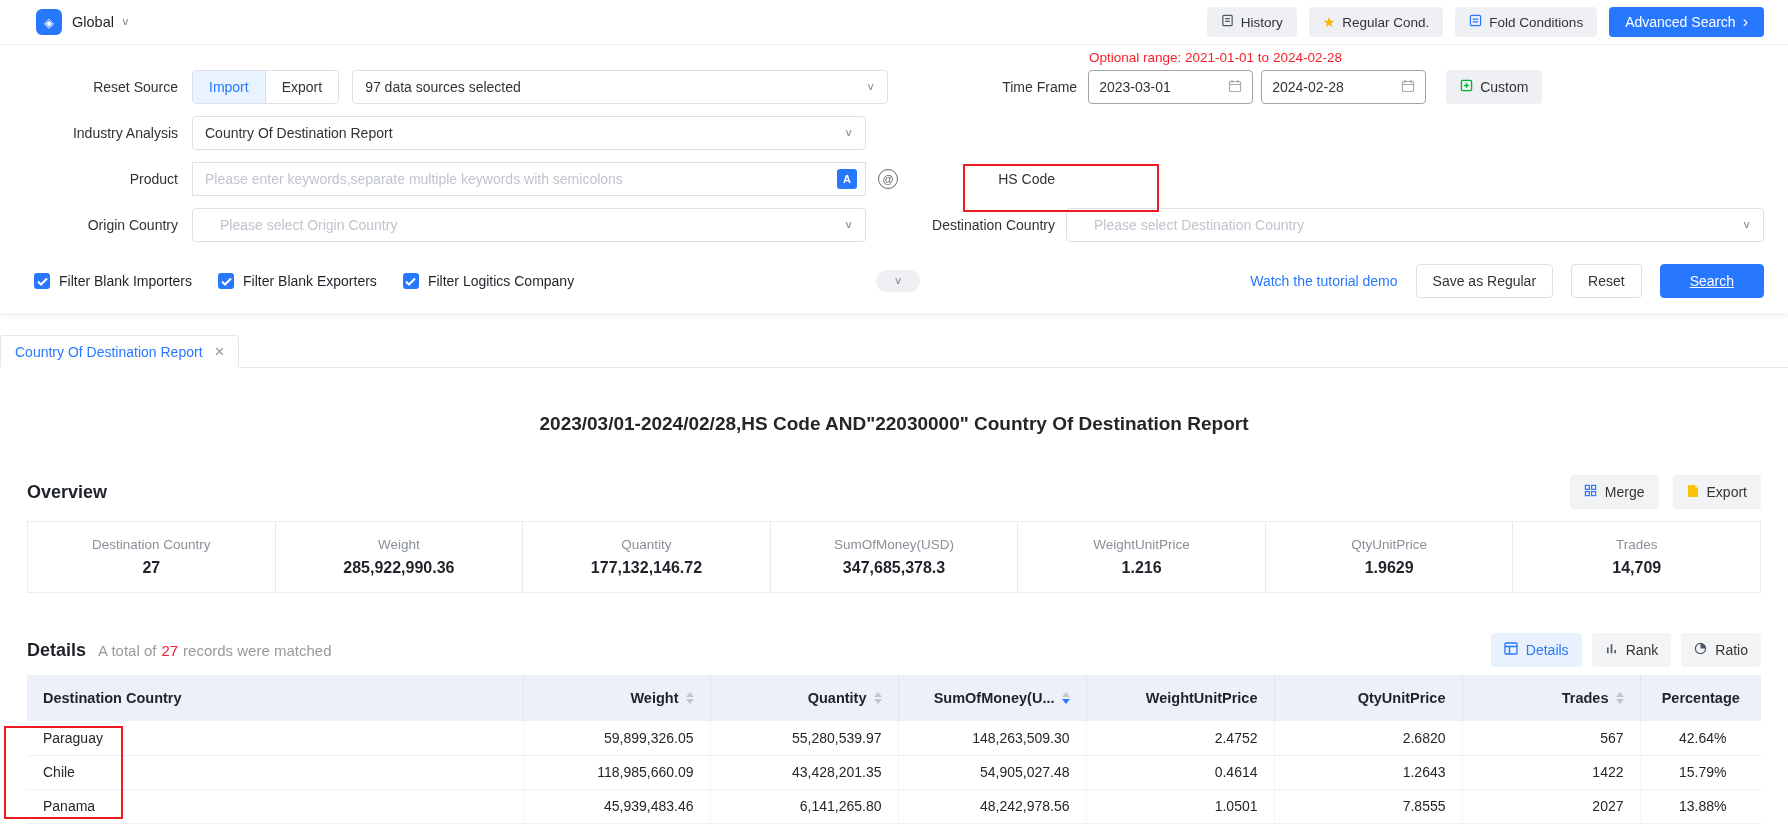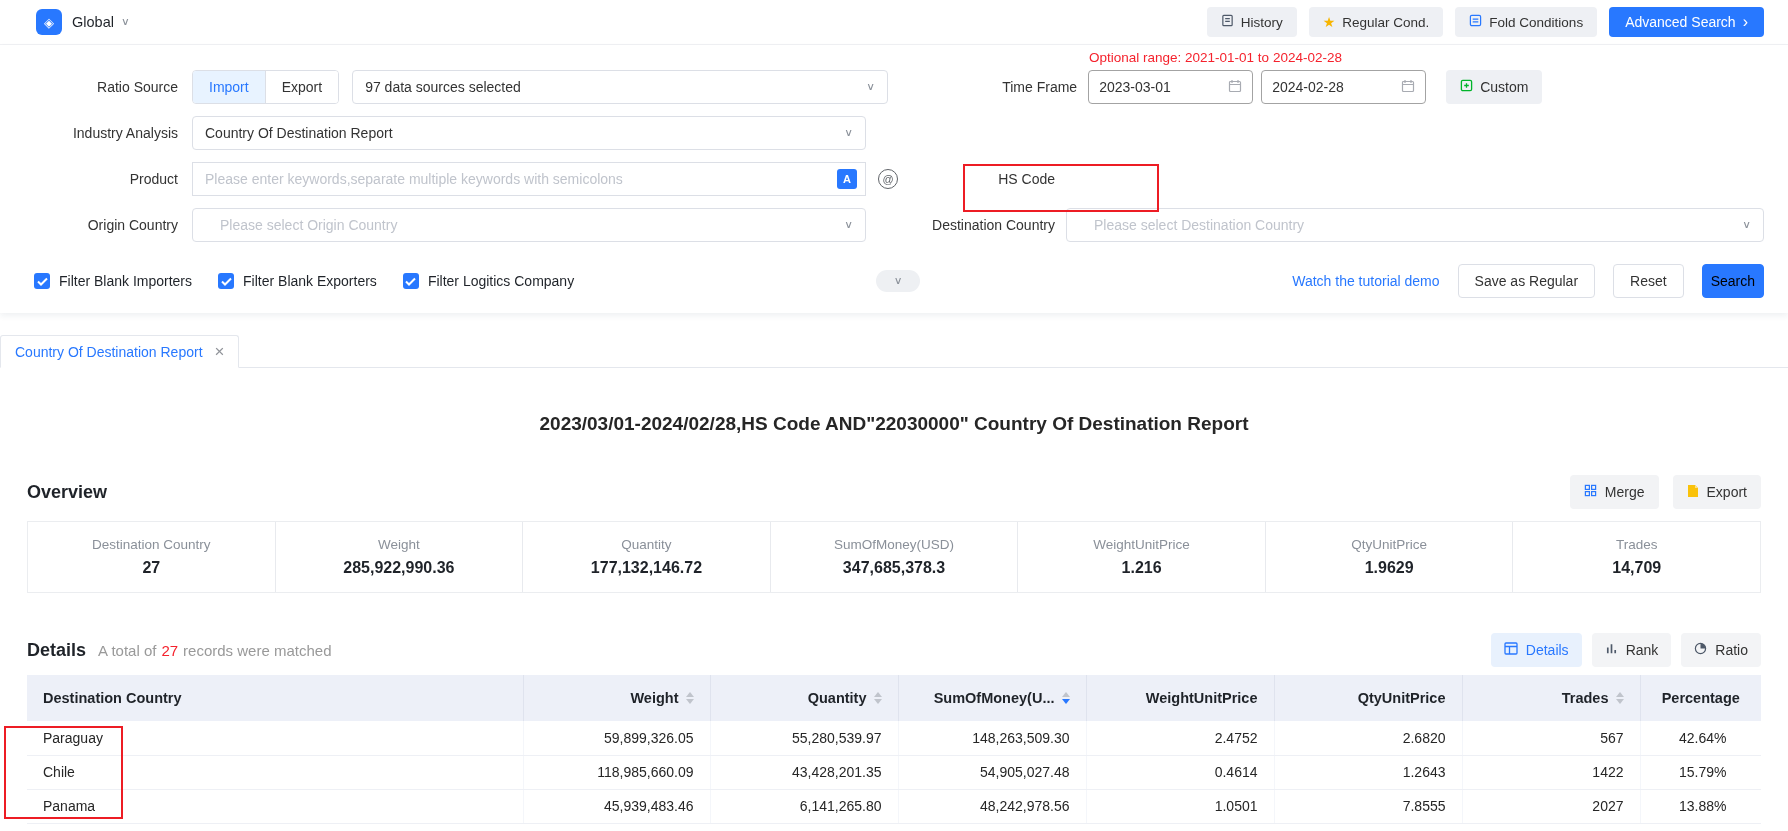--- a/index.html
+++ b/index.html
@@ -66,21 +66,21 @@
   .filters-row { display:flex; align-items:center; height:34px; margin:22px 24px 0 34px; }
   .chk-item { display:flex; align-items:center; gap:9px; margin-right:26px; cursor:pointer; }
   .chk-box { width:16px; height:16px; background:#2878ff; border-radius:3px; flex:none;
     display:flex; align-items:center; justify-content:center; }
   .fold-pill { width:44px; height:22px; background:#eef0f3; border-radius:12px; margin-left:276px;
     display:flex; align-items:center; justify-content:center; color:#909399; cursor:pointer; }
   .actions { margin-left:auto; display:flex; align-items:center; gap:18px; }
   .link { color:#2878ff; cursor:pointer; }
   .btn { height:34px; padding:0 16px; border:1px solid #dcdfe6; background:#fff; border-radius:4px;
     font:inherit; font-size:14px; color:#333; cursor:pointer; }
-  .btn.primary { background:#2878ff; border-color:#2878ff; color:#000000; padding:0 8px; }
+  .btn.primary { background:#2878ff; border-color:#2878ff; color:#ffffff; padding:0 29px;text-decoration:underline; }
 
   
   .tabbar { padding-top:22px; border-bottom:1px solid #e4e7ed; display:flex; }
   .tab { display:inline-flex; align-items:center; gap:12px; height:33px; padding:0 14px;
     border:1px solid #e4e7ed; border-bottom:1px solid #fff; margin-bottom:-1px; background:#fff;
     color:#2878ff; border-radius:3px 3px 0 0; cursor:pointer; }
   .tab-close { color:#909399; font-size:17px; line-height:1; cursor:pointer; }
 
   
   .report-title { margin-top:45px; text-align:center; font-size:19px; font-weight:700; color:#262626; }
@@ -165,21 +165,21 @@
       <span>Advanced Search</span>
       <span class="arrow">›</span>
     </button>
   </div>
 </header>
 
 <section class="search-panel">
   <div class="optional-range">Optional range:  2021-01-01 to 2024-02-28</div>
 
   <div class="frow">
-    <label class="flabel">Ratio Source</label>
+    <label class="flabel">Reset Source</label>
     <div class="seg">
       <span class="seg-item active">Import</span>
       <span class="seg-item">Export</span>
     </div>
     <div class="select ds-select">
       <span class="select-text">97 data sources selected</span>
       <span class="chev">∨</span>
     </div>
     <label class="rlabel">Time Frame</label>
     <div class="date-input">

